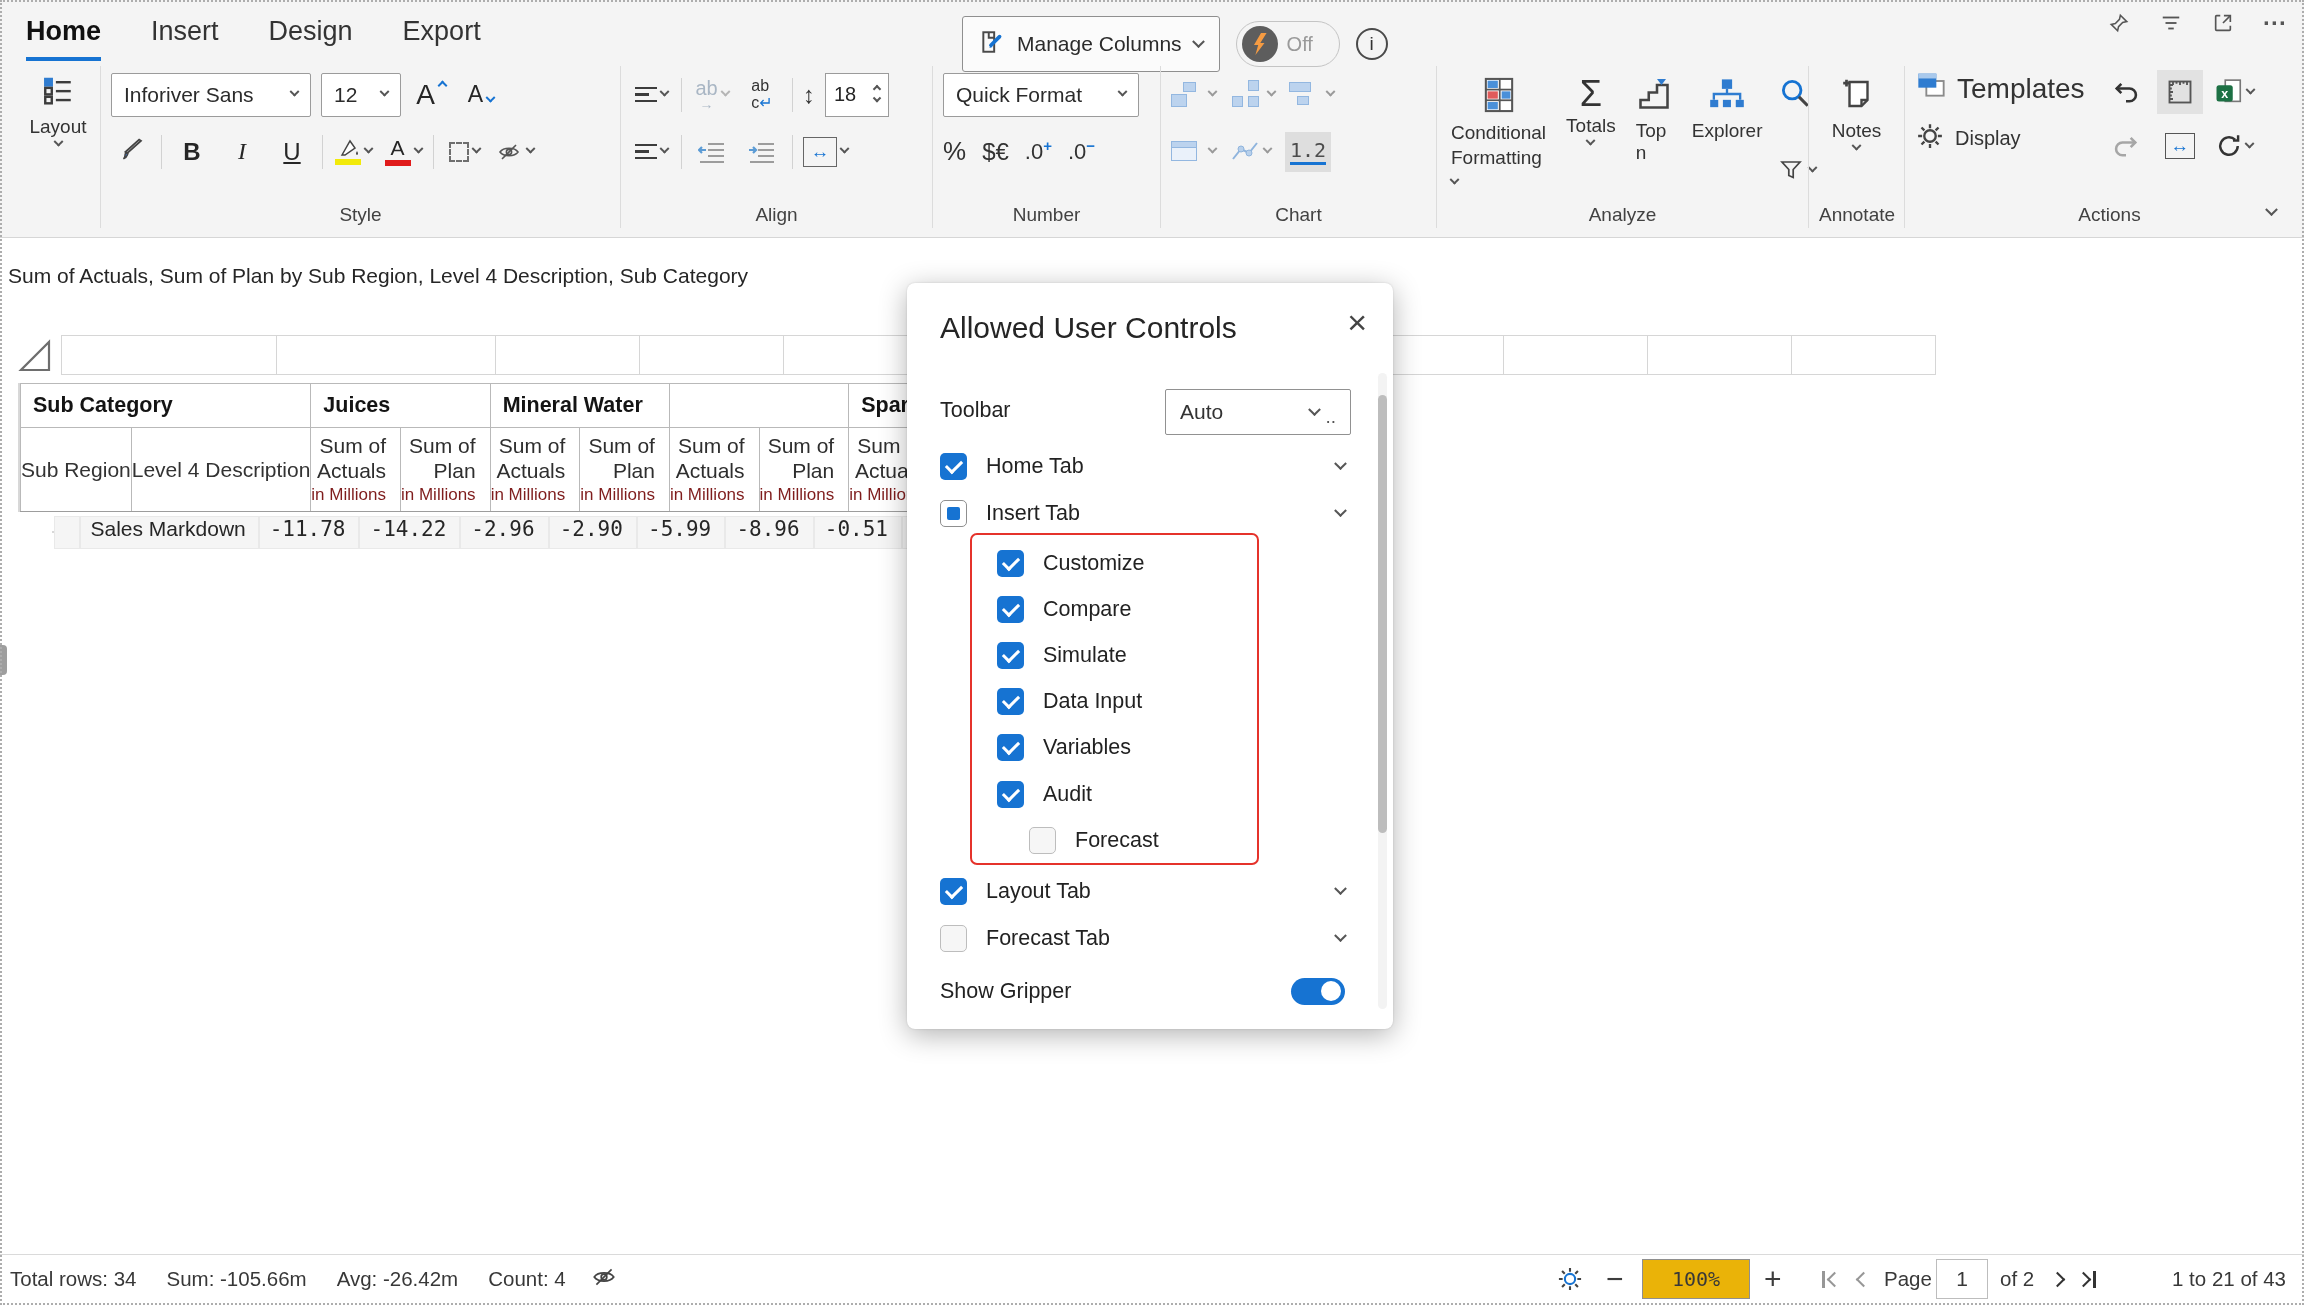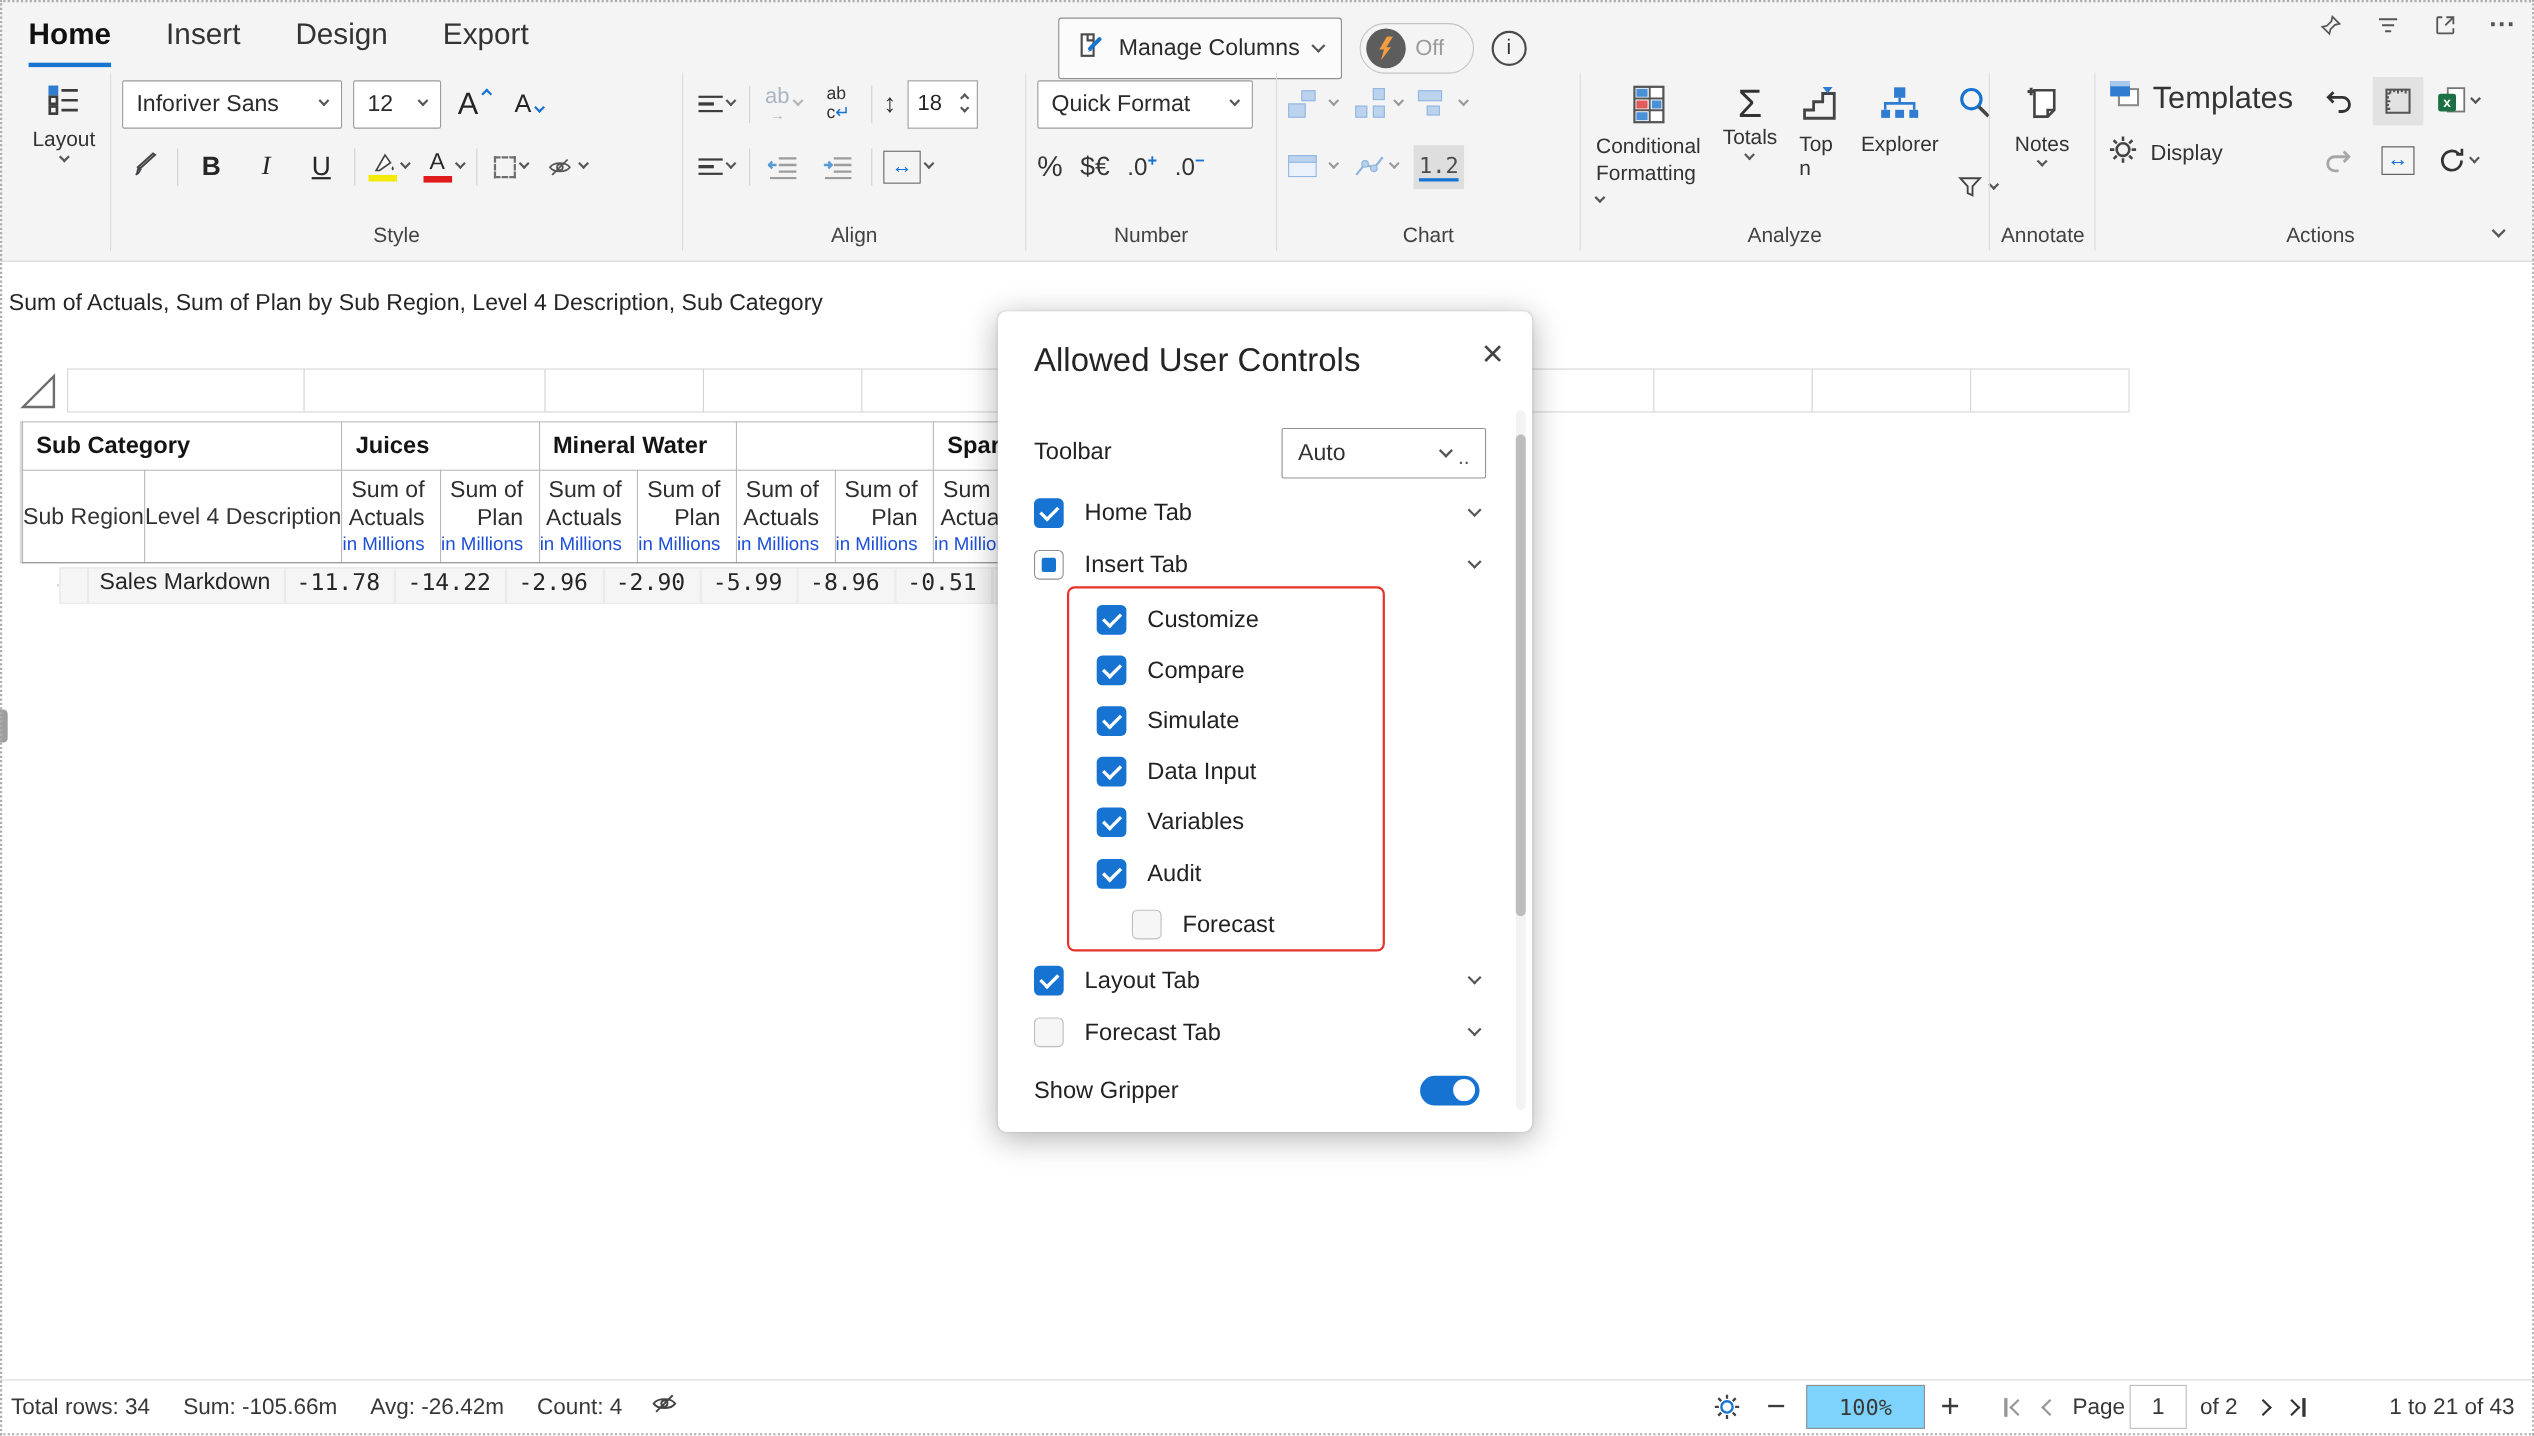--- a/index.html
+++ b/index.html
@@ -92,21 +92,21 @@
   table.pivot td, table.pivot th { overflow:hidden; white-space:nowrap; }
   td.gut { background:#fff; border:1px solid #d8d8d8; }
   td.sp { border:none; background:#fff; }
   tr.grp th { height:44px; font-size:21.5px; font-weight:bold; text-align:left; padding-left:12px;
               border:1px solid #b9b9b9; background:#fff; color:#141414; }
   tr.colh th { height:84px; border:1px solid #b9b9b9; border-bottom:1px solid #9d9d9d; background:#fff;
                font-weight:normal; vertical-align:middle; }
   th.dim { text-align:center; font-size:21px; color:#333; }
   th.meas { text-align:right; padding-right:14px; }
   .mname { font-size:21px; color:#2e2e2e; line-height:1.18; white-space:normal; }
-  .msub { font-size:17px; color:#1d4ed8; margin-top:1px; }
+  .msub { font-size:17px; color:#7f1d1d; margin-top:1px; }
   tr.drow td.c { height:33px; border:1px solid #e9e9e9; font-size:21px; padding:0 14px 0 10px; }
   tr.drow.band td.c { background:#f5f5f5; }
   tr.drow.bold td.c { font-weight:bold; }
   td.num { font-family:"DejaVu Sans Mono",monospace; text-align:right; font-size:20px; }
   td.gb { border-right:1px solid #d4d4d4; }
   td.cut { padding-right:26px !important; }
   td.hl { background:#e3eefb !important; box-shadow:inset 0 0 0 2px #5f9bd7; }
   .collapsebox { display:inline-block; width:17px; height:17px; border:1px solid #7e7e7e; position:relative;
                  vertical-align:-2px; margin-right:11px; background:#fff; }
   .collapsebox::after { content:""; position:absolute; left:3px; right:3px; top:7px; height:1.6px; background:#555; }
@@ -140,21 +140,21 @@
   .toggle { position:absolute; right:8px; width:54px; height:27px; border-radius:14px; background:#1673d2; }
   .toggle::after { content:""; position:absolute; right:4px; top:3.5px; width:20px; height:20px; border-radius:50%; background:#fff; }
   .dscroll-track { position:absolute; right:6px; top:90px; bottom:20px; width:9px; background:#f3f3f3; border-radius:5px; }
   .dscroll-thumb { position:absolute; right:6px; top:112px; width:9px; height:438px; background:#bdbdbd; border-radius:5px; }
 
   
   .statusbar { position:absolute; left:0; right:0; top:1254px; height:48px; background:#fff;
                border-top:1px solid #dadada; font-size:20.5px; color:#383838; z-index:55; }
   .stleft { position:absolute; left:10px; top:0; height:48px; display:flex; align-items:center; gap:30px; }
   .stit { position:absolute; top:0; height:48px; display:flex; align-items:center; }
-  .zoombox { width:108px; height:40px; border:1px solid #8f8f8f; background:#7dd3fc; display:flex; align-items:center;
+  .zoombox { width:108px; height:40px; border:1px solid #8f8f8f; background:#eab308; display:flex; align-items:center;
              justify-content:center; font-family:"DejaVu Sans Mono",monospace; font-size:20px; }
   .pagebox { width:52px; height:40px; border:1px solid #bdbdbd; display:flex; align-items:center; justify-content:center; font-size:21px; }
   .pgchv { width:11px; height:11px; border-right:2.6px solid #333; border-bottom:2.6px solid #333; display:inline-block; }
   .pgchv.l { transform:rotate(135deg); }
   .pgchv.r { transform:rotate(-45deg); }
   .pgchv.dis { border-color:#979797; }
   .pgbar { width:2.6px; height:17px; background:#333; display:inline-block; }
   .pgbar.dis { background:#979797; }
   .plusminus { font-size:30px; color:#3c3c3c; }
 </style>

